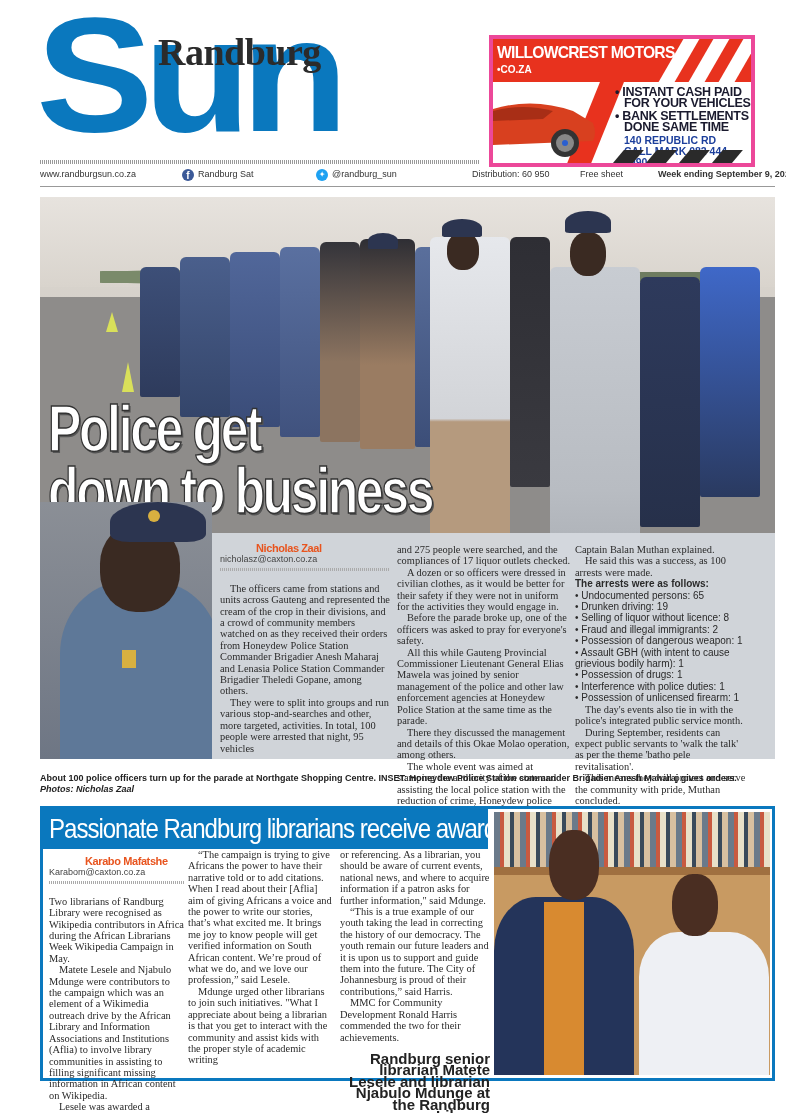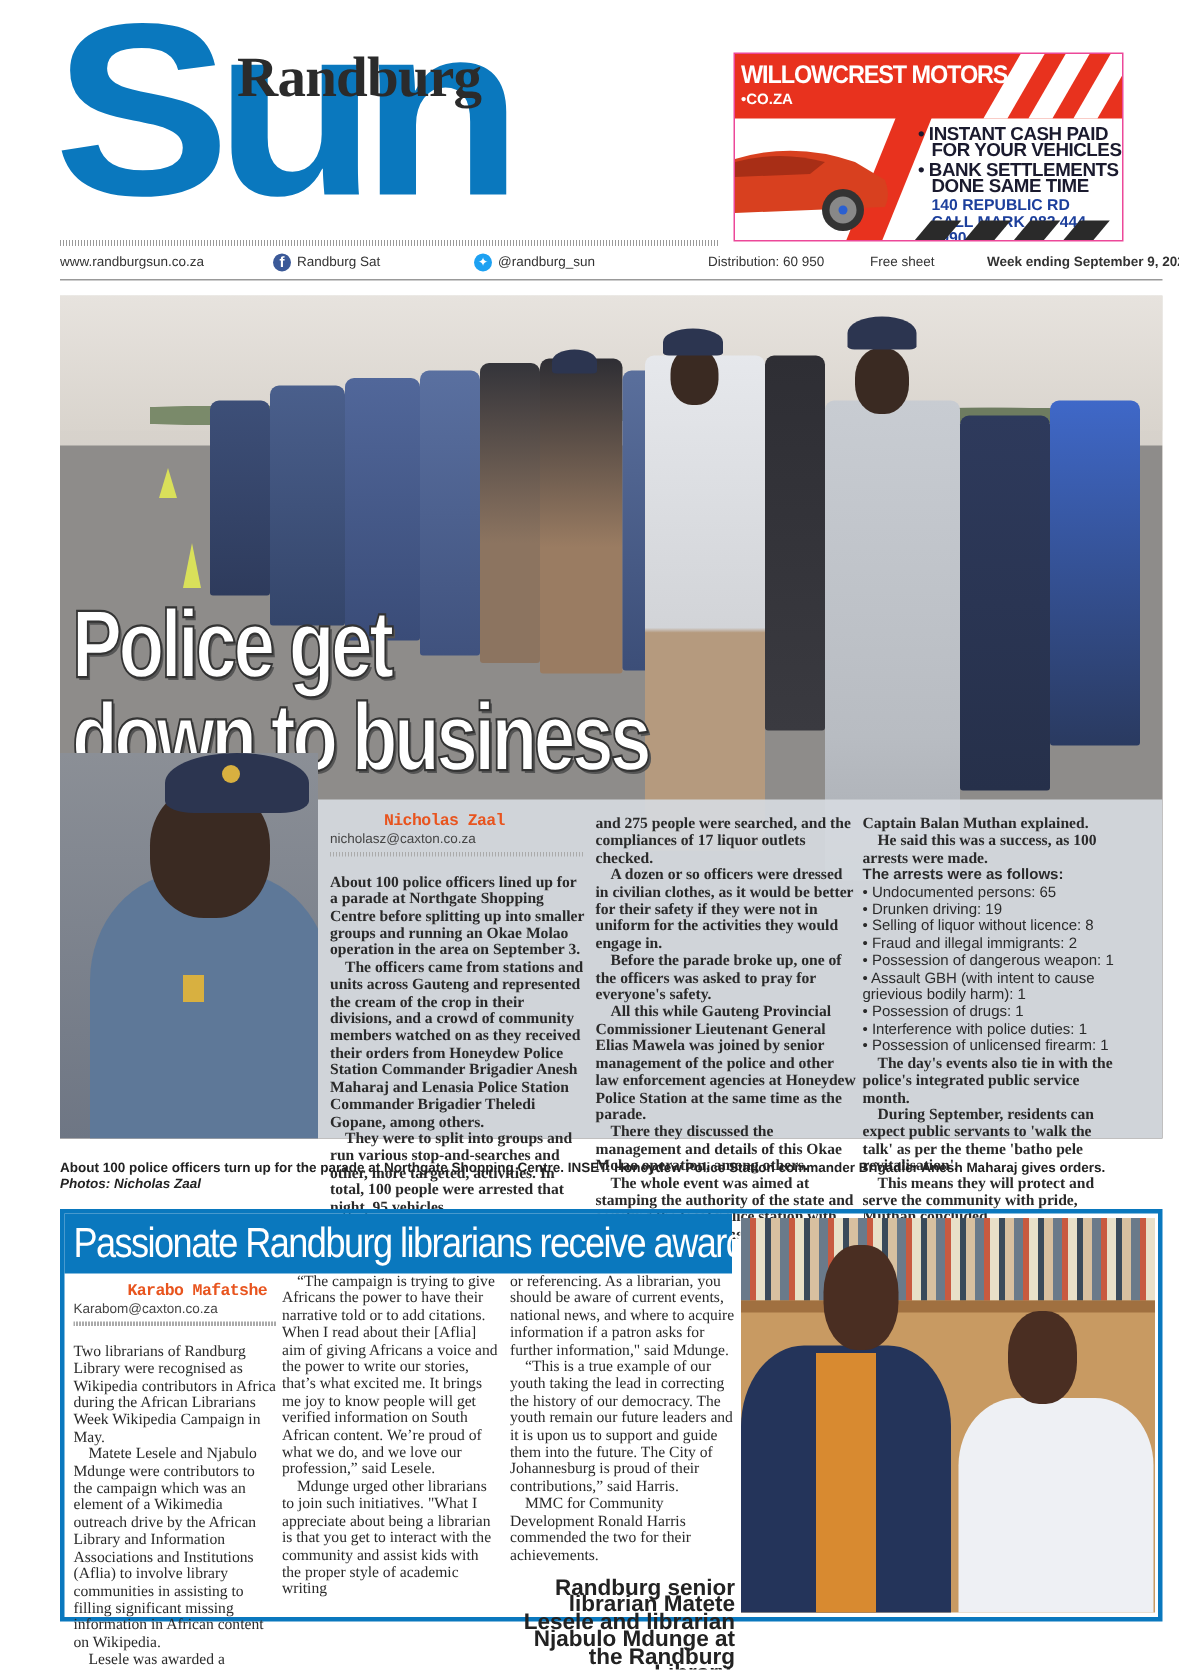--- a/index.html
+++ b/index.html
@@ -8,21 +8,21 @@
   
   .sun{left:36px;top:-8px;font-family:"Liberation Sans",sans-serif;font-weight:bold;color:#0a78be;font-size:176px;letter-spacing:-10px;line-height:1;transform:scaleY(0.93);transform-origin:top left;}
   .randburg{left:158px;top:30px;font-family:Liberation Serif, serif;font-weight:bold;color:#2b2b2b;font-size:38px;letter-spacing:-0.5px;}
   .tickrule{left:40px;top:160px;width:440px;height:4px;background:repeating-linear-gradient(90deg,#999 0 1px,transparent 1px 2px);}
   .infobar{left:40px;top:166px;width:735px;height:18px;font-family:"Liberation Sans",sans-serif;font-size:9px;color:#333;}
   .infobar span{position:absolute;top:3px;white-space:nowrap;}
   .infoline{left:40px;top:186px;width:735px;height:1px;background:#999;}
   .fb{display:inline-block;width:12px;height:12px;border-radius:50%;background:#3b5998;color:#fff;font-weight:bold;font-size:10px;text-align:center;line-height:13px;vertical-align:middle;margin-right:4px;}
   .tw{display:inline-block;width:12px;height:12px;border-radius:50%;background:#1da1f2;color:#fff;font-size:8px;text-align:center;line-height:12px;vertical-align:middle;margin-right:4px;}
   
-  .ad{left:489px;top:35px;width:258px;height:124px;background:#fff;overflow:hidden;border:1px solid #ec4899;}
+  .ad{left:489px;top:35px;width:258px;height:124px;background:#fff;overflow:hidden;border:4px solid #ec4899;}
   .ad-top{position:absolute;left:0;top:0;width:258px;height:43px;background:#e8321e;}
   .ad-stripe{position:absolute;top:0;width:16px;height:43px;background:#fff;transform:skewX(-30deg);}
   .ad-title{position:absolute;left:4px;top:4px;font-family:"Liberation Sans",sans-serif;font-weight:bold;color:#fff;font-size:17px;letter-spacing:-0.8px;transform:scaleX(0.92);transform-origin:left;}
   .ad-dom{position:absolute;left:4px;top:25px;font-family:"Liberation Sans",sans-serif;font-weight:bold;color:#fff;font-size:10px;}
   .ad-diag{position:absolute;left:90px;top:40px;width:24px;height:90px;background:#e8321e;transform:skewX(-22deg);}
   .car{position:absolute;left:0;top:50px;width:112px;height:70px;}
   .ad-b{position:absolute;left:122px;font-family:"Liberation Sans",sans-serif;font-weight:bold;color:#1a1a2e;font-size:12.5px;line-height:11px;letter-spacing:-0.3px;}
   .ad-c{position:absolute;left:131px;font-family:"Liberation Sans",sans-serif;font-weight:bold;color:#1c3f9c;font-size:10.5px;line-height:11px;}
   .ad-dark{position:absolute;top:111px;width:20px;height:14px;background:#2a2a2a;transform:skewX(-40deg);}
   
@@ -31,23 +31,23 @@
   .trees{position:absolute;left:60px;top:50px;width:660px;height:50px;background:radial-gradient(ellipse at 10% 60%,#7a8a6a 0 15%,transparent 16%),radial-gradient(ellipse at 40% 60%,#7c8a6c 0 12%,transparent 13%),radial-gradient(ellipse at 85% 60%,#6e7c60 0 12%,transparent 13%);}
   .tarmac{position:absolute;left:0;top:100px;width:100%;height:462px;background:#8e8c8a;}
   .officer{position:absolute;border-radius:6px 6px 2px 2px;}
   .cap{position:absolute;background:#2c3550;border-radius:50% 50% 10% 10%;}
   .head{position:absolute;background:#3a2a22;border-radius:45%;}
   .cone{position:absolute;width:0;height:0;border-left:6px solid transparent;border-right:6px solid transparent;border-bottom:30px solid #d9e05a;}
   .headline{position:absolute;left:8px;font-family:"Liberation Sans",sans-serif;font-weight:bold;color:#fff;font-size:64px;letter-spacing:-3px;line-height:1;transform:scaleX(0.78);transform-origin:left;-webkit-text-stroke:1.5px #333;text-shadow:2px 2px 0 #555;}
   .inset{position:absolute;left:0;top:305px;width:172px;height:257px;background:linear-gradient(180deg,#8b8f96,#6e7684);overflow:hidden;}
   .textpanel{position:absolute;left:172px;top:336px;width:563px;height:226px;background:rgba(214,218,224,0.92);}
   .col{position:absolute;font-size:10.4px;line-height:11.4px;color:#2a2a2a;}
-  .col p{margin:0;text-indent:10px;font-weight:bold;}
+  .col p{margin:0;text-indent:10px;}
   .col p.ni{text-indent:0;}
-  .byname{font-family:Liberation Mono, monospace;font-weight:bold;color:#e8541e;font-size:11px;letter-spacing:-0.4px;padding-left:36px;}
+  .byname{font-family:Liberation Sans, sans-serif;font-weight:bold;color:#e8541e;font-size:11px;letter-spacing:-0.4px;padding-left:36px;}
   .bymail{font-family:"Liberation Sans",sans-serif;color:#444;font-size:9px;}
   .dotrule{height:3px;background:repeating-linear-gradient(90deg,#aaa 0 1px,transparent 1px 2px);margin:2px 0 12px;}
   .sans{font-family:"Liberation Sans",sans-serif;font-size:10px;line-height:11.4px;}
   .caption{left:40px;top:773px;width:735px;font-family:"Liberation Sans",sans-serif;font-weight:bold;font-size:9px;color:#222;line-height:11px;}
   
   .box2{left:40px;top:806px;width:735px;height:275px;border:3px solid #0a78be;box-sizing:border-box;}
   .banner{position:absolute;left:0;top:0;width:445px;height:40px;background:#0a78be;}
   .banner span{position:absolute;left:6px;top:4px;font-family:"Liberation Sans",sans-serif;color:#fff;font-size:28px;letter-spacing:-1.2px;transform:scaleX(0.86);transform-origin:left;white-space:nowrap;}
   .libphoto{position:absolute;left:451px;top:3px;width:276px;height:263px;background:#c89a62;overflow:hidden;}
   .col2{position:absolute;font-size:10.4px;line-height:11.4px;color:#2a2a2a;}
@@ -136,21 +136,20 @@
     <div style="position:absolute;left:82px;top:148px;width:14px;height:18px;background:#d8b040"></div>
   </div>
 
   <div class="textpanel"></div>
 </div>
 
 <div class="abs col" style="left:220px;top:543px;width:170px">
   <div class="byname">Nicholas Zaal</div>
   <div class="bymail">nicholasz@caxton.co.za</div>
   <div class="dotrule"></div>
-  <p class="ni">About 100 police officers lined up for a parade at Northgate Shopping Centre before splitting up into smaller groups and running an Okae Molao operation in the area on September 3.</p>
   <p>The officers came from stations and units across Gauteng and represented the cream of the crop in their divisions, and a crowd of community members watched on as they received their orders from Honeydew Police Station Commander Brigadier Anesh Maharaj and Lenasia Police Station Commander Brigadier Theledi Gopane, among others.</p>
   <p>They were to split into groups and run various stop-and-searches and other, more targeted, activities. In total, 100 people were arrested that night, 95 vehicles</p>
 </div>
 <div class="abs col" style="left:397px;top:544px;width:175px">
   <p class="ni">and 275 people were searched, and the compliances of 17 liquor outlets checked.</p>
   <p>A dozen or so officers were dressed in civilian clothes, as it would be better for their safety if they were not in uniform for the activities they would engage in.</p>
   <p>Before the parade broke up, one of the officers was asked to pray for everyone's safety.</p>
   <p>All this while Gauteng Provincial Commissioner Lieutenant General Elias Mawela was joined by senior management of the police and other law enforcement agencies at Honeydew Police Station at the same time as the parade.</p>
   <p>There they discussed the management and details of this Okae Molao operation, among others.</p>
   <p>The whole event was aimed at stamping the authority of the state and assisting the local police station with the reduction of crime, Honeydew police spokesperson,</p>

